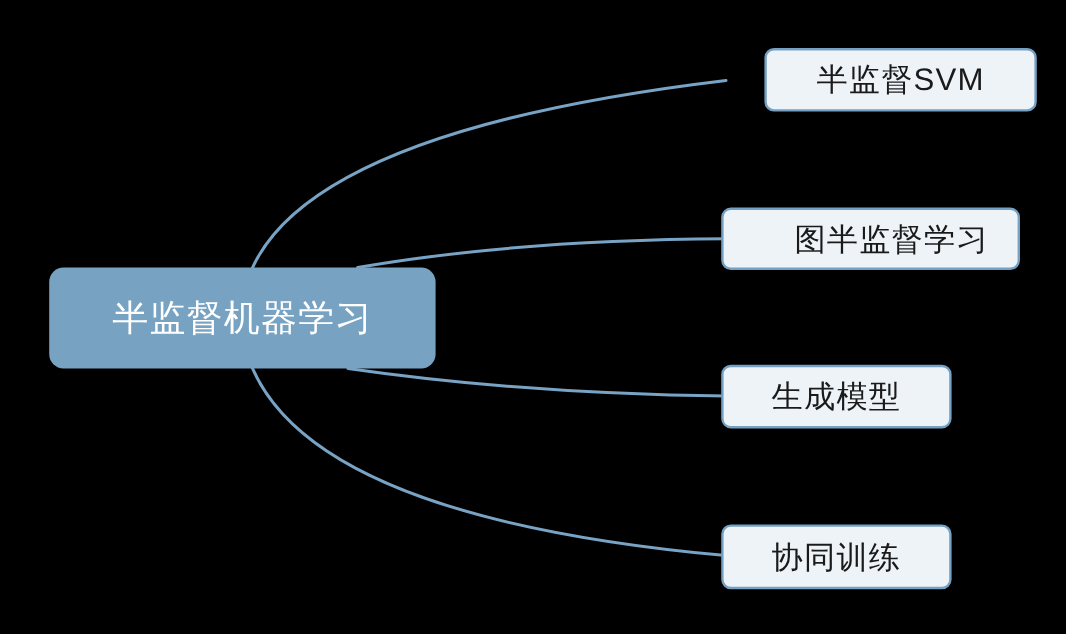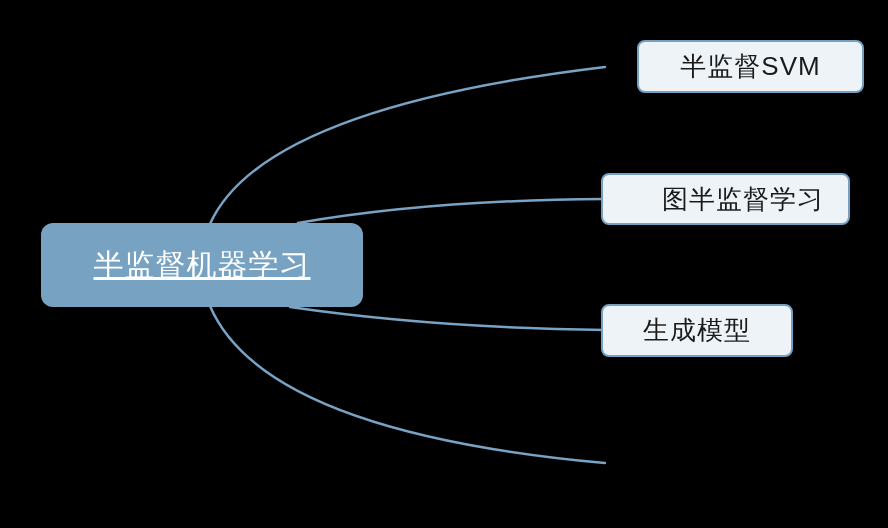--- a/index.html
+++ b/index.html
@@ -47,21 +47,20 @@
   }
 
   .root-node {
     left: 41px; top: 223px;
     width: 322px; height: 84px;
     background: var(--root-fill);
     color: var(--root-text);
     border-radius: 12px;
     font-size: 30px;
     letter-spacing: 1px;
-    text-decoration: underline;
   }
 
   .child-node {
     background: var(--child-fill);
     border: 2px solid var(--child-border);
     border-radius: 8px;
     color: var(--child-text);
     font-size: 26px;
     letter-spacing: 1px;
   }
@@ -92,14 +91,17 @@
   </div>
 
   <div class="node child-node child-2">
     <span>图半监督学习</span>
   </div>
 
   <div class="node child-node child-3">
     <span>生成模型</span>
   </div>
 
+  <div class="node child-node child-4">
+    <span>协同训练</span>
+  </div>
 
 </div>
 
 </body></html>

